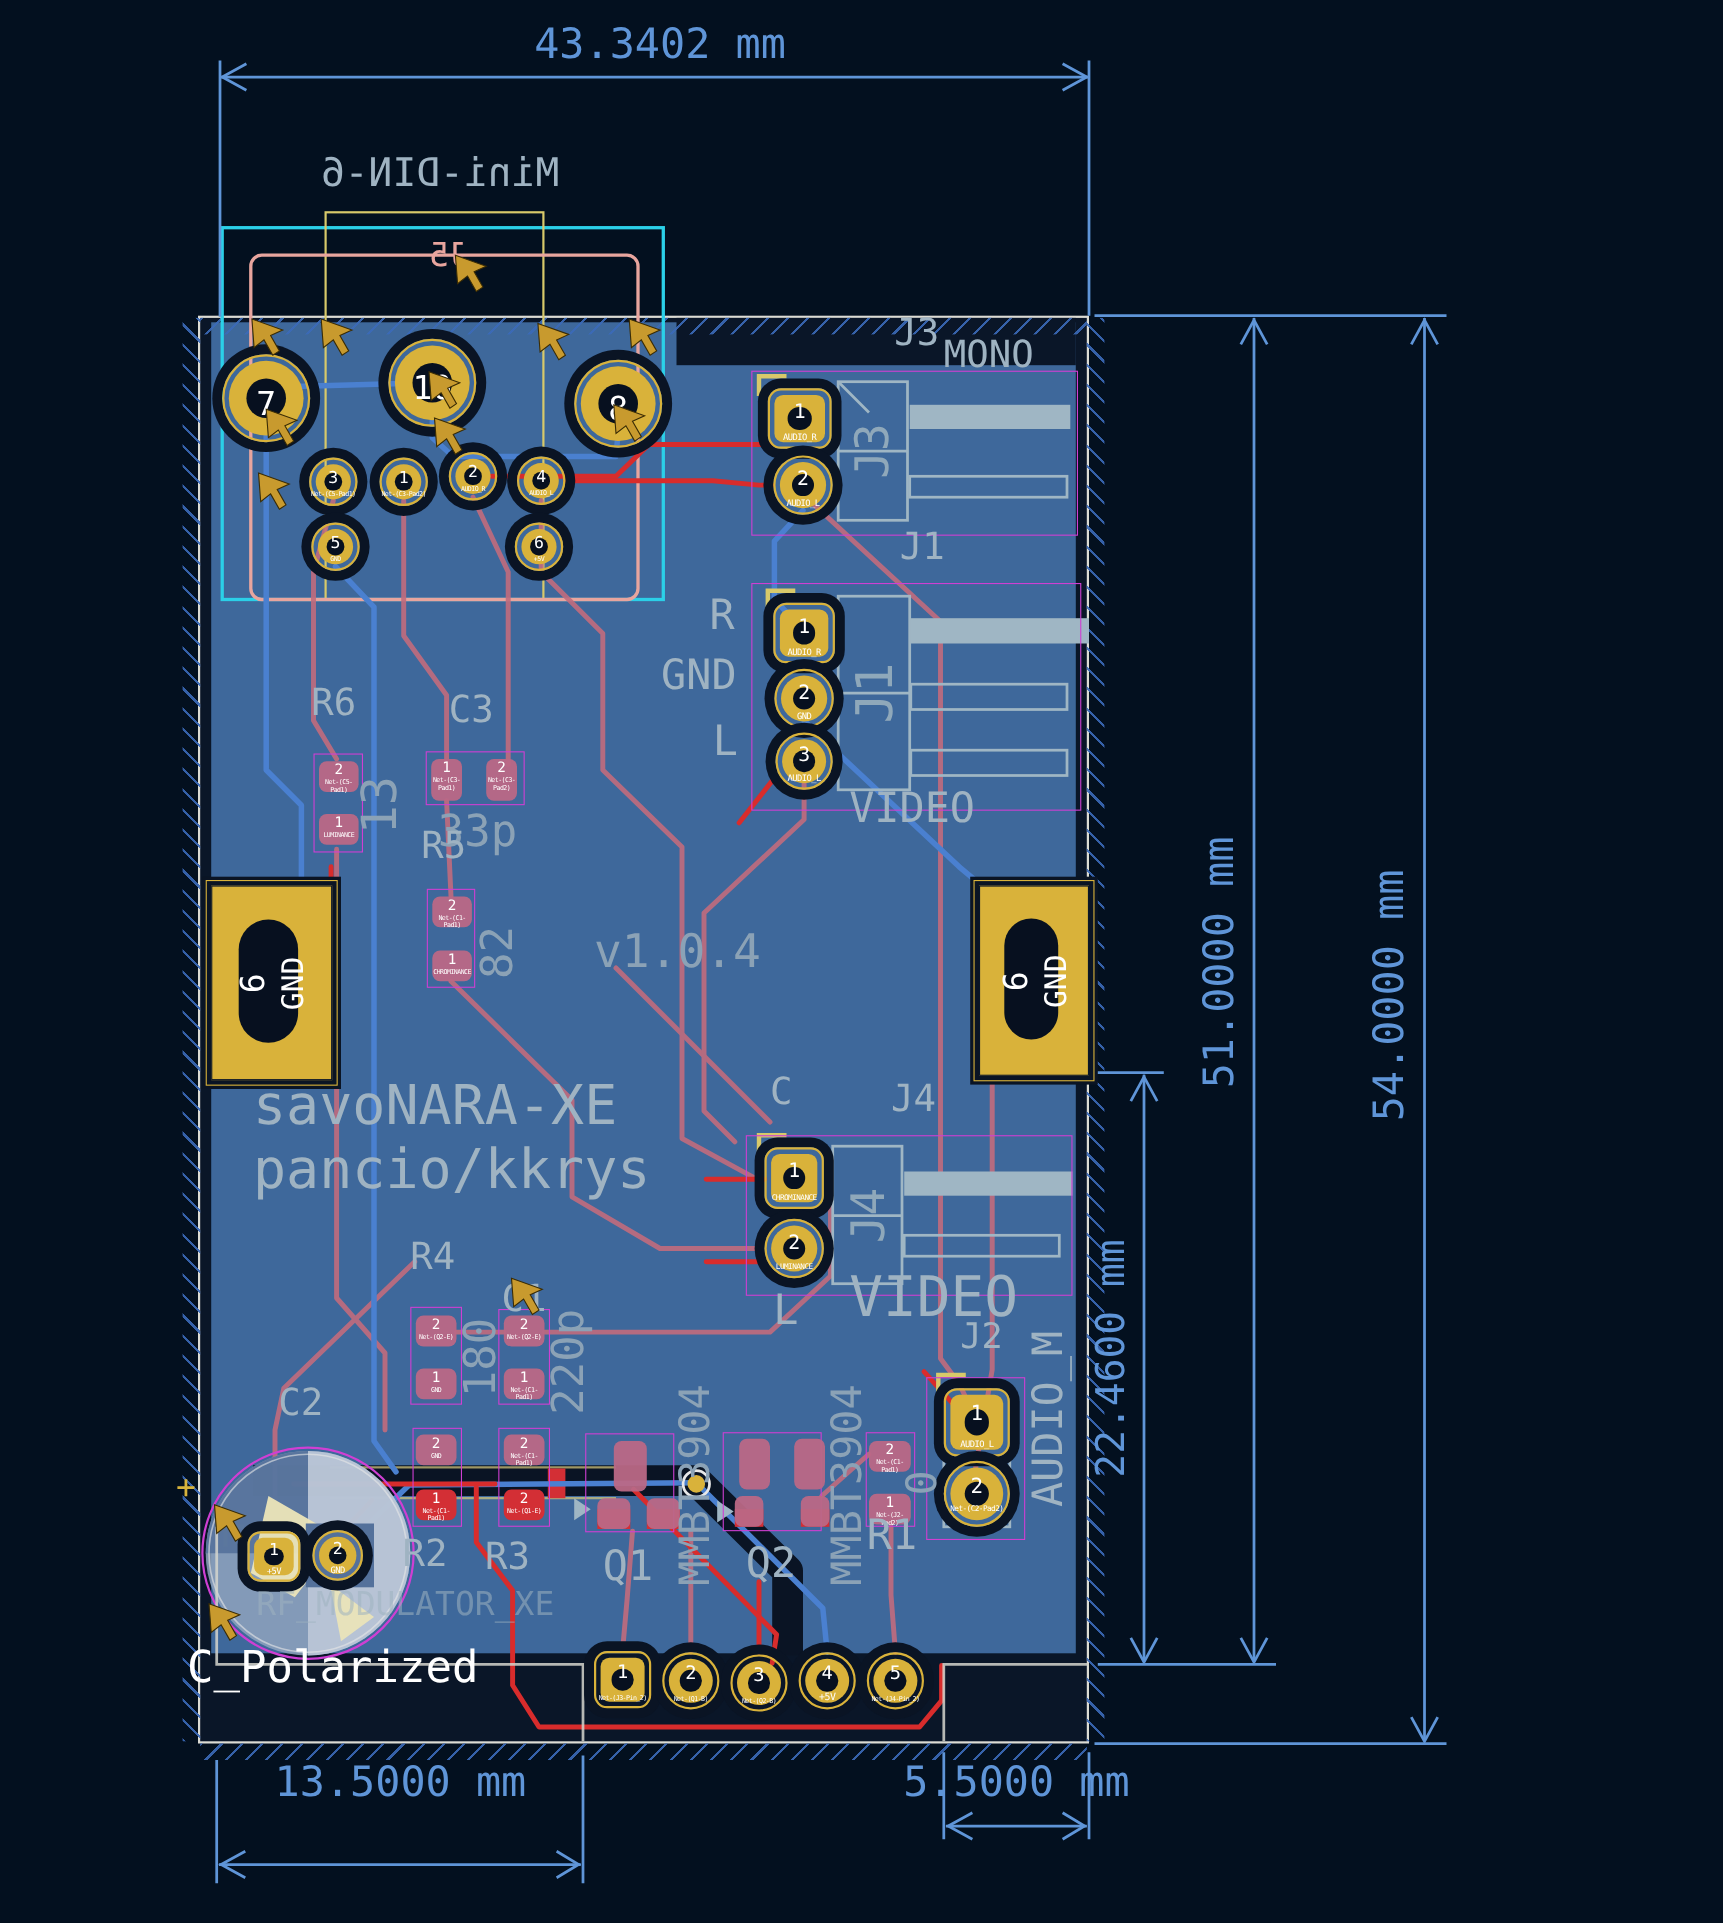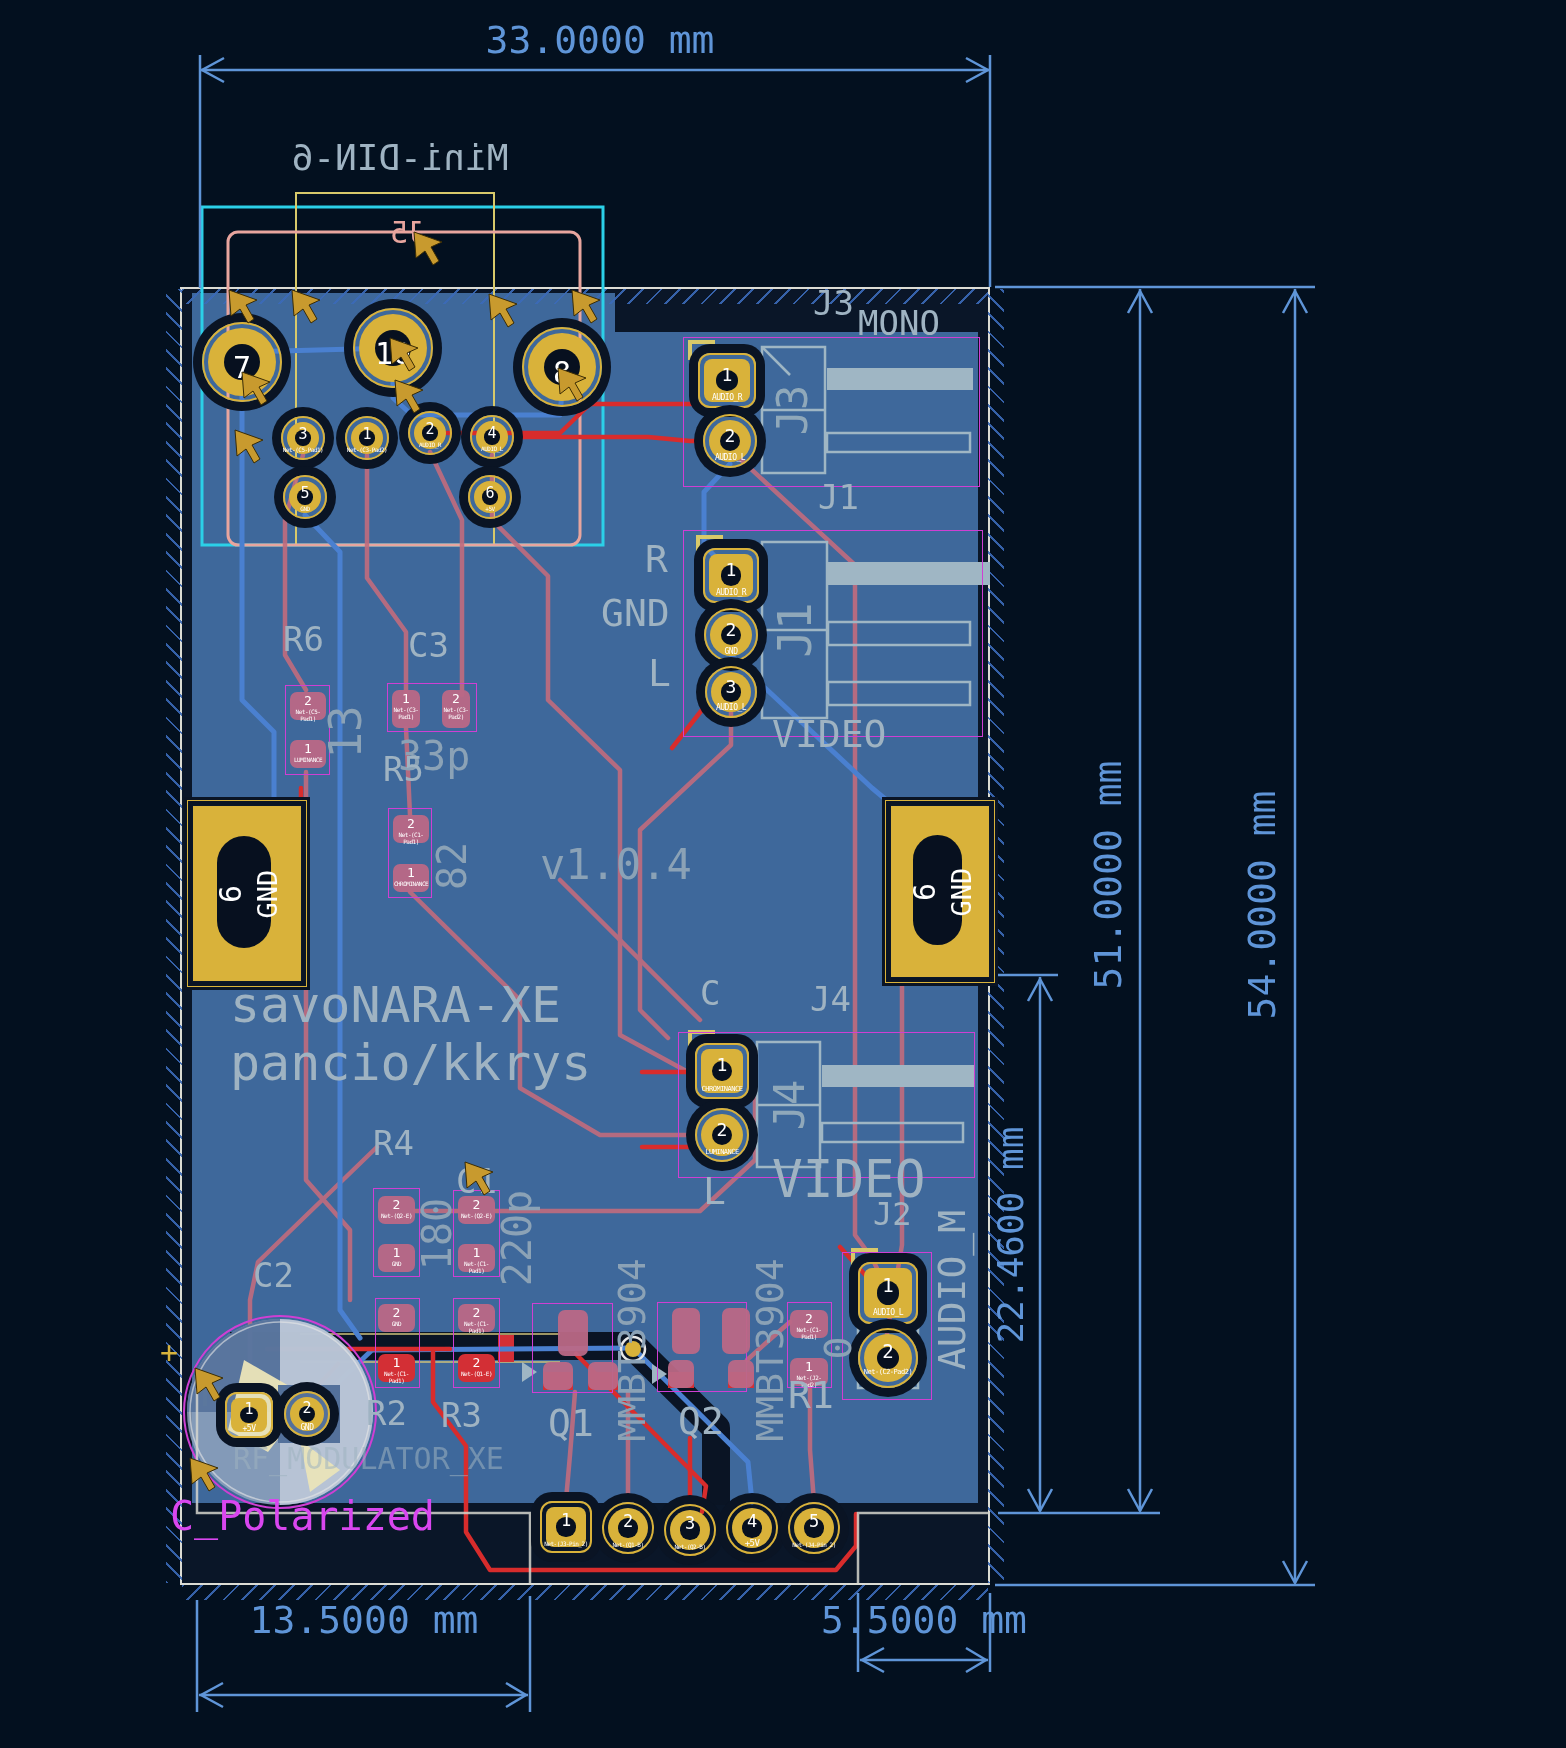--- a/index.html
+++ b/index.html
@@ -478,24 +478,24 @@
   <div class="t" style="left:366px;top:1396px;font-size:34px">R2</div>
   <div class="t" style="left:441px;top:1398px;font-size:34px">R3</div>
   <div class="t" style="left:548px;top:1404px;font-size:38px">Q1</div>
   <div class="t val ctr rot" style="left:632px;top:1350px;font-size:38px"><span>MMBT3904</span></div>
   <div class="t" style="left:678px;top:1402px;font-size:38px">Q2</div>
   <div class="t val ctr rot" style="left:770px;top:1350px;font-size:38px"><span>MMBT3904</span></div>
   <div class="t" style="left:788px;top:1376px;font-size:38px">R1</div>
   <div class="t val ctr rot" style="left:838px;top:1348px;font-size:38px"><span>0</span></div>
 
   <div class="t faint" style="left:233px;top:1444px;font-size:30px">RF_MODULATOR_XE</div>
-  <div class="t" style="left:170px;top:1496px;font-size:40px;color:#d946ef">C_Polarized</div>
+  <div class="t" style="left:170px;top:1496px;font-size:40px;color:#ffffff">C_Polarized</div>
   <div class="t" style="left:160px;top:1338px;font-size:30px;color:#d7b33c">+</div>
 
-  <div class="t dimtxt ctr" style="left:600px;top:40px;font-size:38px">33.0000 mm</div>
+  <div class="t dimtxt ctr" style="left:600px;top:40px;font-size:38px">43.3402 mm</div>
   <div class="t dimtxt ctr rot" style="left:1108px;top:875px;font-size:38px"><span>51.0000 mm</span></div>
   <div class="t dimtxt ctr rot" style="left:1262px;top:905px;font-size:38px"><span>54.0000 mm</span></div>
   <div class="t dimtxt ctr rot" style="left:1011px;top:1235px;font-size:36px"><span>22.4600 mm</span></div>
   <div class="t dimtxt ctr" style="left:364px;top:1620px;font-size:38px">13.5000 mm</div>
   <div class="t dimtxt ctr" style="left:924px;top:1620px;font-size:38px">5.5000 mm</div>
 
   <svg class="layer" width="1566" height="1748">
     <defs>
       <path id="drc" d="M2 2 L30 12 L19 17 L27 31 L21 35 L13 21 L4 28 Z" fill="#c89a2e" stroke="#3a2c05" stroke-width="1"></path>
     </defs>

